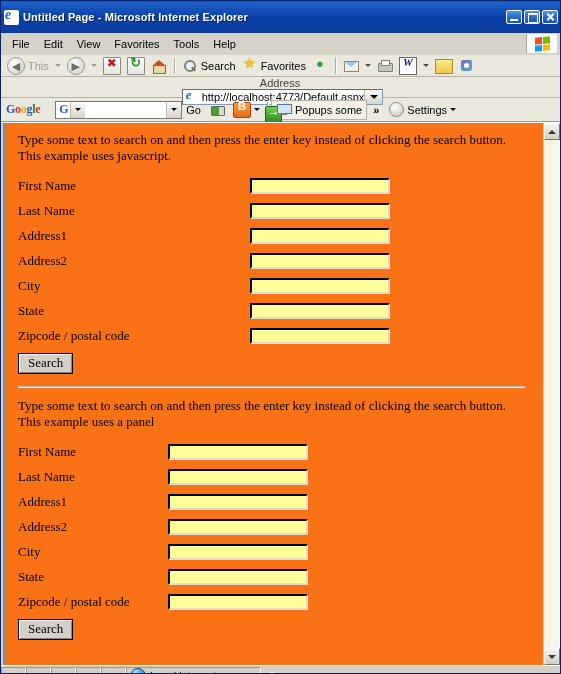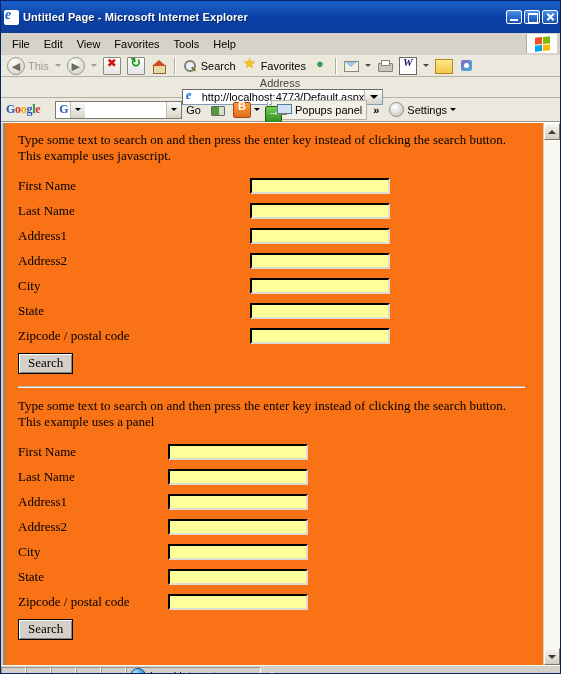--- a/index.html
+++ b/index.html
@@ -815,21 +815,21 @@
     <div class="gb-item">
       <span class="ic ic-pagerank"></span>
     </div>
     <div class="gb-item">
       <span class="ic ic-blogger"></span>
       <span class="caret-sm"></span>
     </div>
     <span class="gb-sep"></span>
     <div class="popup-box">
       <span class="ic ic-monitor"></span>
-      <span>Popups panel</span>
+      <span>Popups some</span>
     </div>
     <span class="chev" style="margin:0 6px;">»</span>
     <div class="gb-item">
       <span class="settings-ball"></span>
       <span>Settings</span>
       <span class="caret-sm"></span>
     </div>
   </div>
 
   <div class="docwrap">

